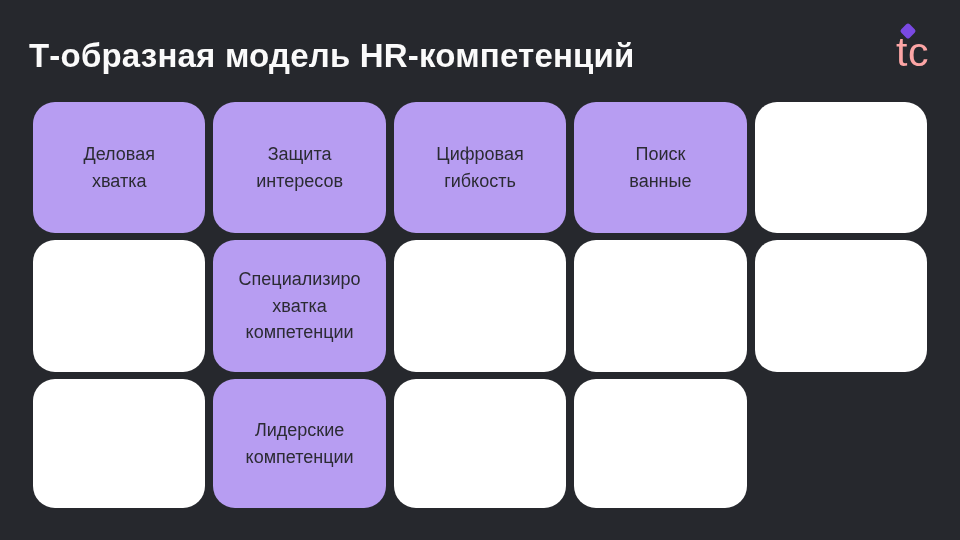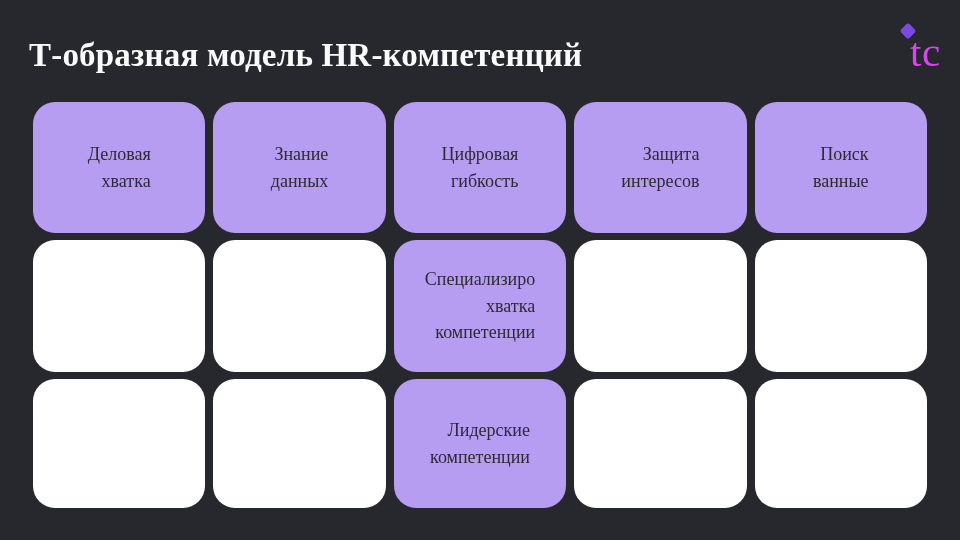--- a/index.html
+++ b/index.html
@@ -3,21 +3,21 @@
 <meta charset="utf-8">
 <style>
   html, body { margin: 0; padding: 0; }
   body {
     width: 960px; height: 540px;
     background: #26282d;
     font-family: "Liberation Sans", sans-serif;
     position: relative;
     overflow: hidden;
   }
-  .slide { position: absolute; inset: 0; font-family: Liberation Serif, serif; }
+  .slide { position: absolute; inset: 0; }
 
   .slide-title {
     position: absolute;
     left: 29px; top: 37px;
     font-size: 33px;
     font-weight: 700;
     color: #fafafa;
     letter-spacing: 0.2px;
     white-space: nowrap;
   }
@@ -30,22 +30,22 @@
   .logo-diamond {
     position: absolute;
     top: 15px; left: 8px;
     width: 12px; height: 12px;
     background: #7a49e2;
     border-radius: 2.5px;
     transform: rotate(45deg);
   }
   .logo-text {
     position: absolute;
-    top: 20px; left: 16px;
-    color: #d946ef;
+    top: 20px; left: 2px;
+    color: #fca5a5;
     font-size: 41px;
     line-height: 1.1;
     font-weight: 500;
     letter-spacing: 0.5px;
   }
 
   .grid {
     position: absolute;
     left: 33px; top: 102px;
     width: 894px;
@@ -53,21 +53,21 @@
     grid-template-columns: repeat(5, 1fr);
     grid-template-rows: 131px 132px 129px;
     column-gap: 8px;
     row-gap: 7px;
   }
   .card {
     border-radius: 22px;
     display: flex;
     align-items: center;
     justify-content: center;
-    text-align: right;
+    text-align: center;
     padding: 0 8px;
     box-sizing: border-box;
   }
   .card.purple { background: #b79df2; }
   .card.white  { background: #ffffff; }
   .card-label {
     font-size: 18px;
     font-weight: 500;
     line-height: 1.48;
     color: #2b2b33;
@@ -86,30 +86,26 @@
     <span class="logo-text">tc</span>
   </div>
 
   <div class="grid">
 
     <div class="card purple">
       <span class="card-label">Деловая
 хватка</span>
     </div>
     <div class="card purple">
-      <span class="card-label">Знание
-данных</span>
+      <span class="card-label">Защита
+интересов</span>
     </div>
     <div class="card purple">
       <span class="card-label">Цифровая
 гибкость</span>
-    </div>
-    <div class="card purple">
-      <span class="card-label">Защита
-интересов</span>
     </div>
     <div class="card purple">
       <span class="card-label">Поиск
 ванные</span>
     </div>
 
     <div class="card white">
       <span class="card-label"></span>
     </div>
     <div class="card white">

